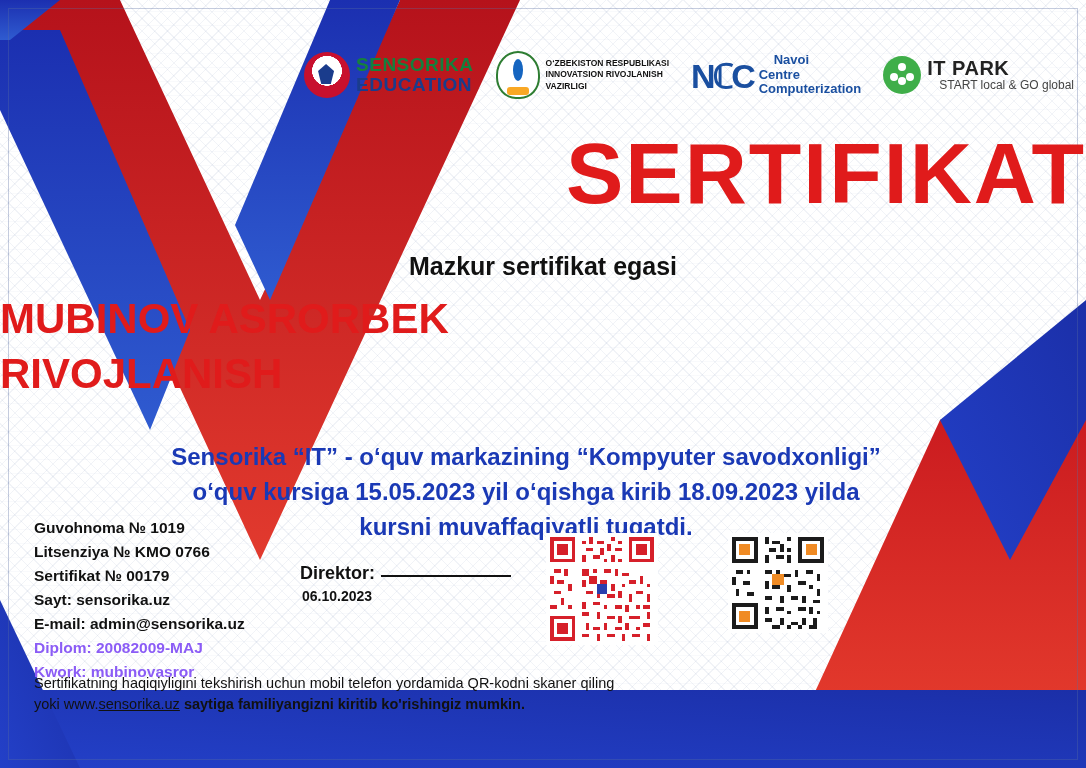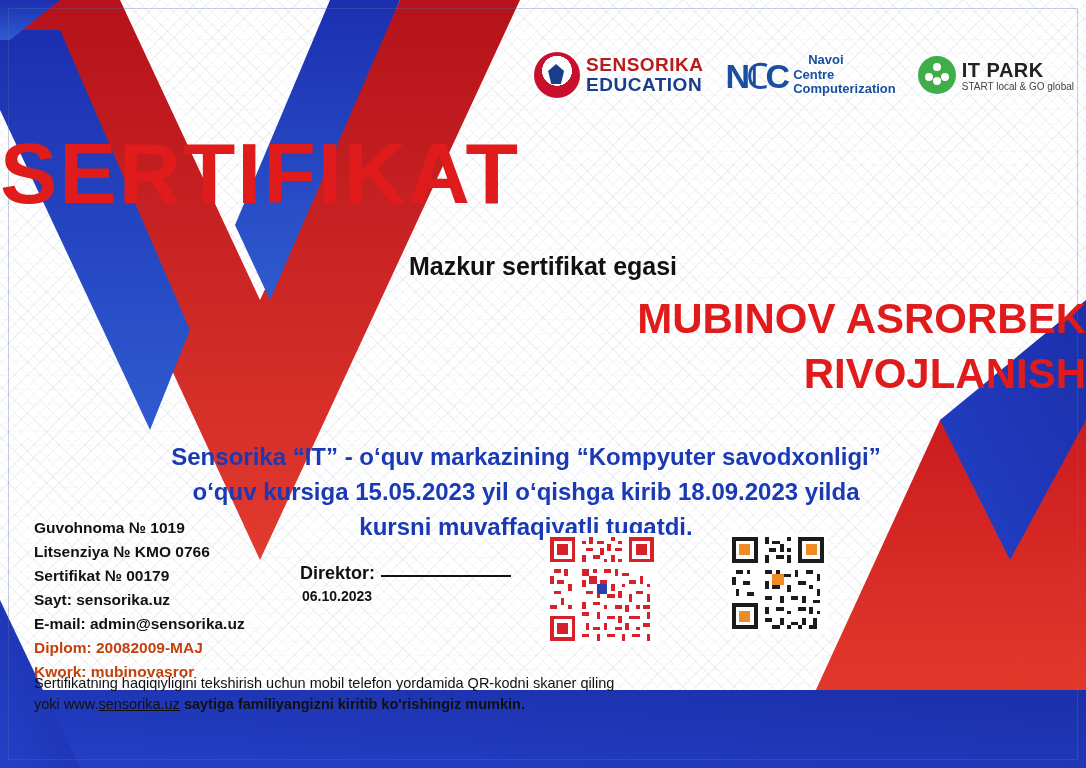--- a/index.html
+++ b/index.html
@@ -69,21 +69,21 @@
   .logo-sensorika .mark::after {
     content: "";
     position: absolute;
     left: 12px; top: 10px;
     width: 16px; height: 20px;
     background: #1a3c8c;
     clip-path: polygon(50% 0%, 100% 35%, 80% 100%, 20% 100%, 0% 35%);
   }
   .logo-sensorika .txt { line-height: 1.05; }
   .logo-sensorika .t1 {
-    font-size: 19px; font-weight: bold; color: #b91c1c; letter-spacing: 0.5px;
+    font-size: 19px; font-weight: bold; color: #15803d; letter-spacing: 0.5px;
   }
   .logo-sensorika .t2 {
     font-size: 19px; font-weight: bold; color: #1a3c8c; letter-spacing: 0.5px;
   }
 
   .logo-vazirlik .mark {
     width: 40px; height: 44px;
     background: #ffffff;
     border: 2px solid #2e7d32;
     border-radius: 50% 50% 45% 45%;
@@ -127,44 +127,44 @@
   .logo-itpark .mark::after {
     content: "";
     position: absolute; left: 50%; top: 7px;
     transform: translateX(-50%);
     width: 8px; height: 8px; border-radius: 50%;
     background: #ffffff;
     box-shadow: -8px 10px 0 0 #ffffff, 8px 10px 0 0 #ffffff, 0 14px 0 0 #ffffff;
   }
   .logo-itpark .txt { line-height: 1.1; }
   .logo-itpark .t1 { font-size: 20px; font-weight: bold; color: #222; letter-spacing: 0.5px; }
-  .logo-itpark .t2 { font-size: 10px; color: #444; }
+  .logo-itpark .t2 { font-size: 12px; color: #444; margin-left: 12px; }
 
   
   .title {
     position: absolute;
     left: 0; top: 124px; width: 1086px;
-    text-align: left;
+    text-align: right;
     font-size: 86px;
     font-weight: bold;
     color: #e01b1b;
     letter-spacing: 2px;
   }
   .subtitle {
     position: absolute;
     left: 0; top: 252px; width: 1086px;
     text-align: center;
     font-size: 25px;
     font-weight: bold;
     color: #111111;
   }
   .recipient {
     position: absolute;
     left: 0; top: 292px; width: 1086px;
-    text-align: right;
+    text-align: left;
     font-size: 42px;
     font-weight: bold;
     color: #e01b1b;
     line-height: 1.3;
   }
   .body-text {
     position: absolute;
     left: 103px; top: 440px; width: 846px;
     text-align: center;
     font-size: 24px;
@@ -175,21 +175,21 @@
 
   
   .details {
     position: absolute;
     left: 34px; top: 516px;
     font-size: 15.5px;
     font-weight: bold;
     color: #111111;
     line-height: 1.55;
   }
-  .details .blue { color: #c2410c; }
+  .details .blue { color: #8b5cf6; }
 
   .director {
     position: absolute;
     left: 300px; top: 563px;
     font-size: 18px;
     font-weight: bold;
     color: #111111;
   }
   .director .line {
     display: inline-block;
@@ -273,20 +273,28 @@
   <div class="logos">
 
     <div class="logo logo-sensorika">
       <div class="mark"></div>
       <div class="txt">
         <div class="t1">SENSORIKA</div>
         <div class="t2">EDUCATION</div>
       </div>
     </div>
 
+    <div class="logo logo-vazirlik">
+      <div class="mark"></div>
+      <div class="txt">
+        <div>O‘ZBEKISTON RESPUBLIKASI</div>
+        <div>INNOVATSION RIVOJLANISH</div>
+        <div>VAZIRLIGI</div>
+      </div>
+    </div>
 
     <div class="logo logo-ncc">
       <div class="mark">NℂC</div>
       <div class="txt">
         <div class="l1">Navoi</div>
         <div class="l2">Centre</div>
         <div class="l3">Computerization</div>
       </div>
     </div>
 

